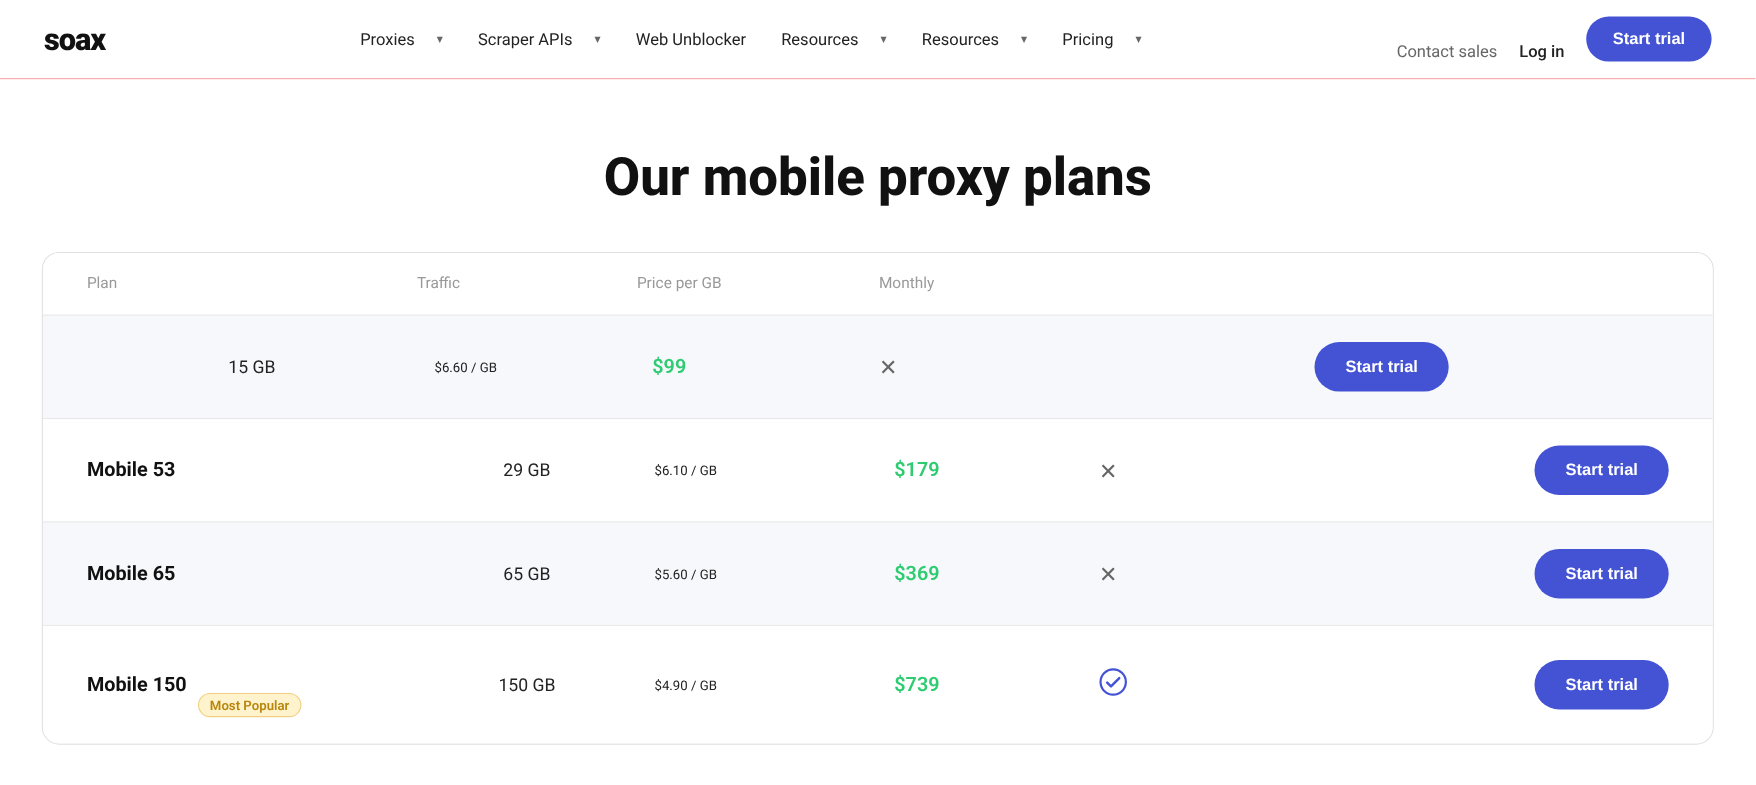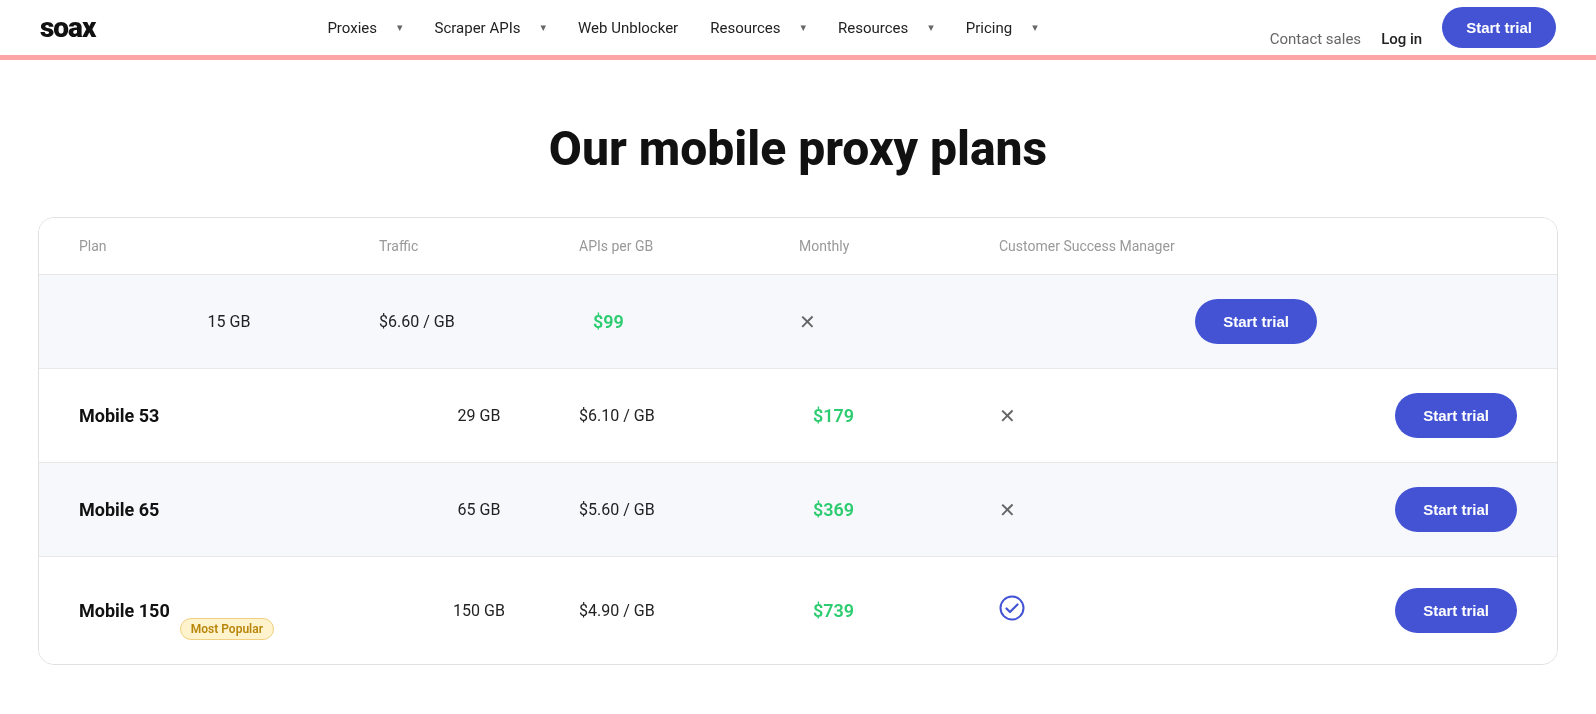--- a/index.html
+++ b/index.html
@@ -1,21 +1,21 @@
 <!DOCTYPE html>
 <html><head>
   <meta charset="utf-8">
   <style>
     * { margin: 0; padding: 0; box-sizing: border-box; }
     body { font-family: -apple-system, BlinkMacSystemFont, 'Segoe UI', Roboto, sans-serif; background: #fff; color: #222; }
 
     
     nav {
       display: flex; align-items: center; justify-content: space-between;
-      padding: 0 40px; height: 60px; border-bottom: 5px solid #fca5a5;
+      padding: 0 40px; height: 72px; border-bottom: 1px solid #fca5a5;
       position: sticky; top: 0; background: #fff; z-index: 100;
     }
     .nav-logo { font-size: 28px; font-weight: 900; color: #111; letter-spacing: -1px; }
     .nav-links { display: flex; align-items: center; gap: 4px; }
     .nav-item {
       display: flex; align-items: center; gap: 20px;
       padding: 8px 14px; font-size: 15px; color: #222; cursor: pointer;
       border-radius: 8px; user-select: none;
     }
     .nav-chevron { font-size: 11px; color: #666; }
@@ -45,21 +45,21 @@
 
     .table-row {
       display: grid; grid-template-columns: 300px 200px 220px 200px 1fr 200px;
       padding: 24px 40px; align-items: center; border-top: 1px solid #e8e8e8;
     }
     .table-row:nth-child(even) { background: #f7f8fc; }
     .table-row:nth-child(odd) { background: #fff; }
 
     .plan-name { font-size: 18px; font-weight: 700; color: #111; display: flex; align-items: center; gap: 10px; }
     .traffic-val { font-size: 16px; color: #222; text-align: center; }
-    .price-gb { font-size: 16px; color: #222; }
+    .price-gb { font-size: 12px; color: #222; margin-left: 16px; }
     .monthly-price { font-size: 18px; font-weight: 600; color: #2ecc71; margin-left: 14px; }
     .csm-cell { display: flex; align-items: center; }
     .cross-icon { font-size: 20px; color: #666; }
     .check-icon { font-size: 22px; color: #4353d4; }
 
     .most-popular-badge {
       background: #fff3cd; color: #b8860b; border: 1px solid #f0d080;
       border-radius: 20px; padding: 3px 10px; font-size: 12px; font-weight: 600; margin-top: 37px;
     }
 
@@ -110,23 +110,22 @@
 <section class="page-title-section">
   <h1 class="page-title">Our mobile proxy plans</h1>
 </section>
 
 <section class="pricing-section">
   <div class="pricing-table">
 
     <div class="table-header">
       <div class="table-header-cell">Plan</div>
       <div class="table-header-cell">Traffic</div>
-      <div class="table-header-cell">APIs per GB</div>
+      <div class="table-header-cell">Price per GB</div>
       <div class="table-header-cell">Monthly</div>
-      <div class="table-header-cell">Customer Success Manager</div>
       <div class="table-header-cell"></div>
     </div>
 
     <div class="table-row">
       <div class="traffic-val">15 GB</div>
       <div class="price-gb">$6.60 / GB</div>
       <div class="monthly-price">$99</div>
       <div class="csm-cell">
         <span class="cross-icon">✕</span>
       </div>

